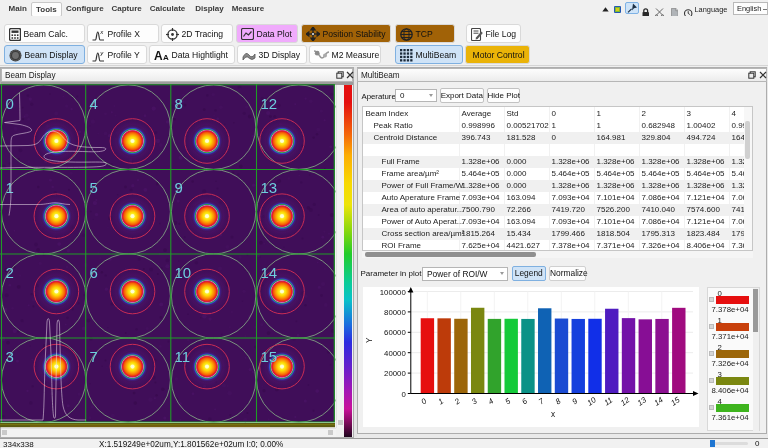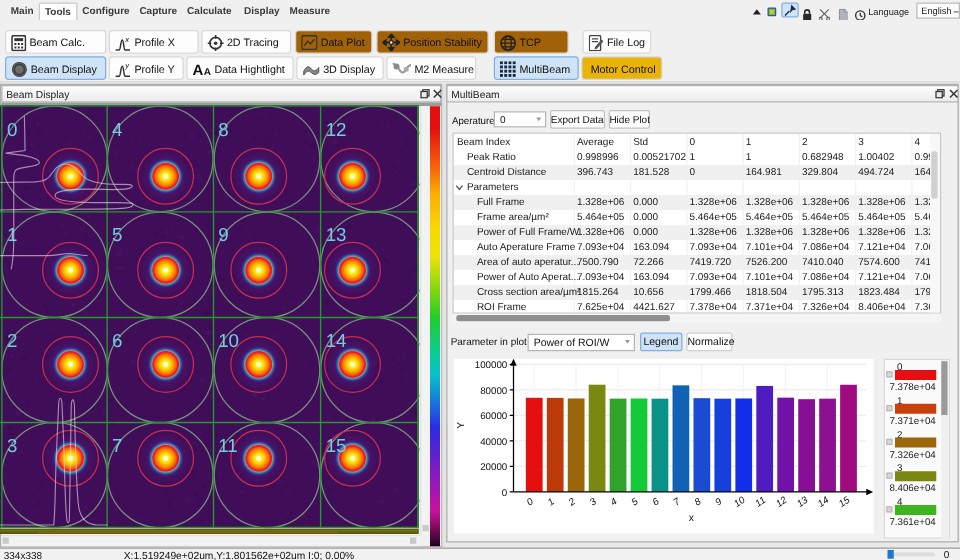--- a/index.html
+++ b/index.html
@@ -80,21 +80,21 @@
         <text x="8.2" y="5.5" font-size="6" font-style="italic" fill="#111">x</text>
       </svg></span>Profile X</div>
 <div style="position:absolute;left:161px;top:23.5px;width:72px;height:19px;background:#fdfdfd;border:1px solid #d9d9d9;border-radius:3px;line-height:19px;font-size:8.6px;color:#111;white-space:nowrap"><span style="display:inline-block;vertical-align:middle;margin:0 2.5px 0 4px;line-height:0"><svg width="13" height="13" viewBox="0 0 13 13">
         <circle cx="6.5" cy="6.5" r="4.6" fill="none" stroke="#333" stroke-width="1.3"></circle>
         <circle cx="6.5" cy="6.5" r="1.4" fill="#333"></circle>
         <line x1="6.5" y1="0" x2="6.5" y2="3" stroke="#333" stroke-width="1.2"></line>
         <line x1="6.5" y1="10" x2="6.5" y2="13" stroke="#333" stroke-width="1.2"></line>
         <line x1="0" y1="6.5" x2="3" y2="6.5" stroke="#333" stroke-width="1.2"></line>
         <line x1="10" y1="6.5" x2="13" y2="6.5" stroke="#333" stroke-width="1.2"></line>
       </svg></span>2D Tracing</div>
-<div style="position:absolute;left:236px;top:23.5px;width:62px;height:19px;background:#a16207;border:1px solid #d9d9d9;border-radius:3px;line-height:19px;font-size:8.6px;color:#111;white-space:nowrap"><span style="display:inline-block;vertical-align:middle;margin:0 2.5px 0 4px;line-height:0"><svg width="13" height="12" viewBox="0 0 13 12">
+<div style="position:absolute;left:236px;top:23.5px;width:62px;height:19px;background:#f0abfc;border:1px solid #d9d9d9;border-radius:3px;line-height:19px;font-size:8.6px;color:#111;white-space:nowrap"><span style="display:inline-block;vertical-align:middle;margin:0 2.5px 0 4px;line-height:0"><svg width="13" height="12" viewBox="0 0 13 12">
         <rect x="0.5" y="0.5" width="12" height="11" rx="1.5" fill="none" stroke="#333" stroke-width="1.2"></rect>
         <path d="M2.5,8.5 L5,5 L7.5,7 L10.5,3.5" fill="none" stroke="#333" stroke-width="1.2"></path>
       </svg></span>Data Plot</div>
 <div style="position:absolute;left:301px;top:23.5px;width:90px;height:19px;background:#a16207;border:1px solid #d9d9d9;border-radius:3px;line-height:19px;font-size:8.6px;color:#111;white-space:nowrap"><span style="display:inline-block;vertical-align:middle;margin:0 2.5px 0 4px;line-height:0"><svg width="14" height="14" viewBox="0 0 14 14">
         <g stroke="#222" stroke-width="1.3" fill="#222">
           <line x1="7" y1="2" x2="7" y2="12"></line>
           <line x1="2" y1="7" x2="12" y2="7"></line>
           <path d="M7,0 L9,2.8 L5,2.8 Z"></path>
           <path d="M7,14 L9,11.2 L5,11.2 Z"></path>
           <path d="M0,7 L2.8,5 L2.8,9 Z"></path>
@@ -790,26 +790,20 @@
 <div style="position:absolute;left:0;top:25px;width:391px;height:12px;background:#f0f0f0;line-height:12px;white-space:nowrap">
 <span style="position:absolute;left:11px">Centroid Distance</span>
 <span style="position:absolute;left:99px">396.743</span>
 <span style="position:absolute;left:144px">181.528</span>
 <span style="position:absolute;left:189px">0</span>
 <span style="position:absolute;left:234px">164.981</span>
 <span style="position:absolute;left:279px">329.804</span>
 <span style="position:absolute;left:324px">494.724</span>
 <span style="position:absolute;left:369px">164.93</span>
 </div>
-<div style="position:absolute;left:0;top:37px;width:391px;height:12px;background:transparent;line-height:12px;white-space:nowrap">
-<svg style="position:absolute;left:1.5px;top:3px" width="7" height="6" viewBox="0 0 7 6">
-        <path d="M1,1.5 L3.5,4.5 L6,1.5" fill="none" stroke="#555" stroke-width="1.1"></path>
-      </svg>
-<span style="position:absolute;left:11px">Parameters</span>
-</div>
 <div style="position:absolute;left:0;top:49px;width:391px;height:12px;background:#f0f0f0;line-height:12px;white-space:nowrap">
 <span style="position:absolute;left:19px">Full Frame</span>
 <span style="position:absolute;left:99px">1.328e+06</span>
 <span style="position:absolute;left:144px">0.000</span>
 <span style="position:absolute;left:189px">1.328e+06</span>
 <span style="position:absolute;left:234px">1.328e+06</span>
 <span style="position:absolute;left:279px">1.328e+06</span>
 <span style="position:absolute;left:324px">1.328e+06</span>
 <span style="position:absolute;left:369px">1.328e</span>
 </div>
@@ -859,21 +853,21 @@
 <span style="position:absolute;left:144px">163.094</span>
 <span style="position:absolute;left:189px">7.093e+04</span>
 <span style="position:absolute;left:234px">7.101e+04</span>
 <span style="position:absolute;left:279px">7.086e+04</span>
 <span style="position:absolute;left:324px">7.121e+04</span>
 <span style="position:absolute;left:369px">7.060e</span>
 </div>
 <div style="position:absolute;left:0;top:121px;width:391px;height:12px;background:#f0f0f0;line-height:12px;white-space:nowrap">
 <span style="position:absolute;left:19px">Cross section area/µm²</span>
 <span style="position:absolute;left:99px">1815.264</span>
-<span style="position:absolute;left:144px">10.656</span>
+<span style="position:absolute;left:144px">15.434</span>
 <span style="position:absolute;left:189px">1799.466</span>
 <span style="position:absolute;left:234px">1818.504</span>
 <span style="position:absolute;left:279px">1795.313</span>
 <span style="position:absolute;left:324px">1823.484</span>
 <span style="position:absolute;left:369px">1798.9</span>
 </div>
 <div style="position:absolute;left:0;top:133px;width:391px;height:12px;background:transparent;line-height:12px;white-space:nowrap">
 <span style="position:absolute;left:19px">ROI Frame</span>
 <span style="position:absolute;left:99px">7.625e+04</span>
 <span style="position:absolute;left:144px">4421.627</span>

